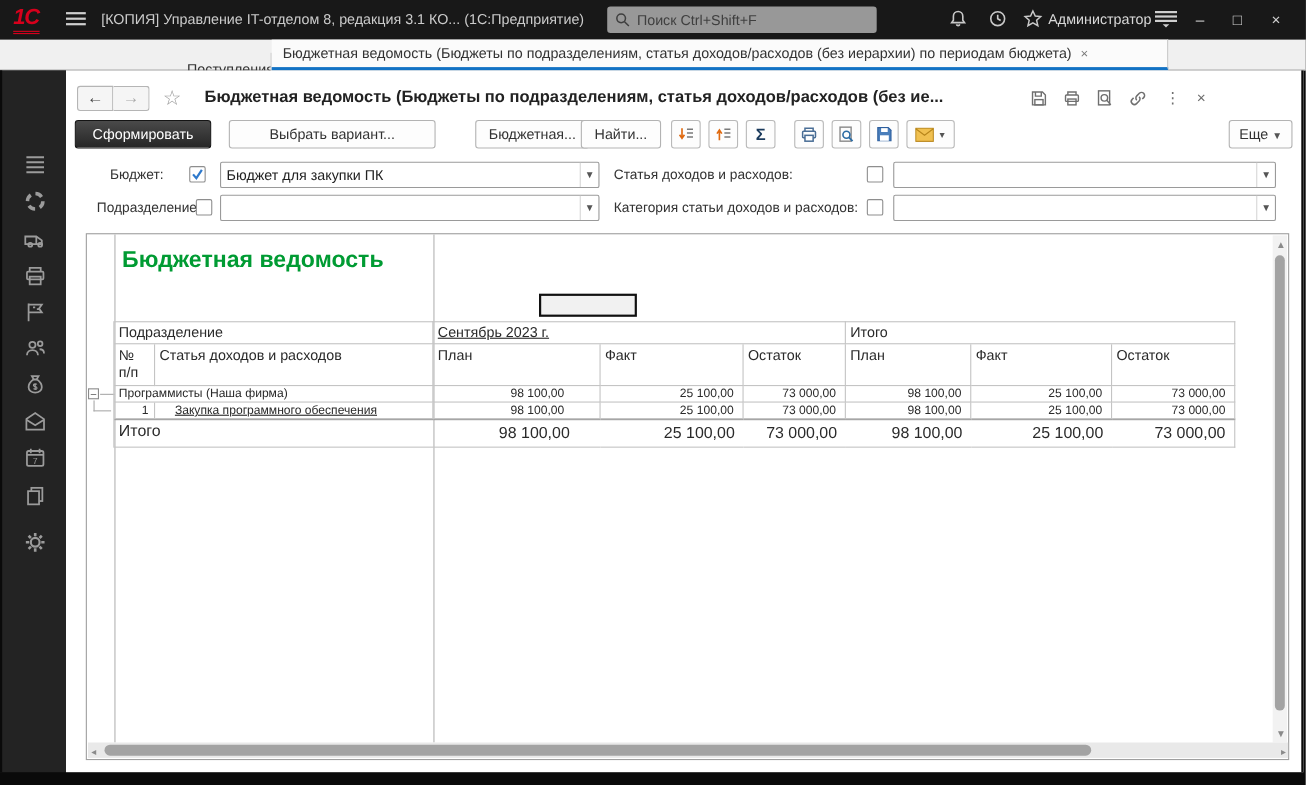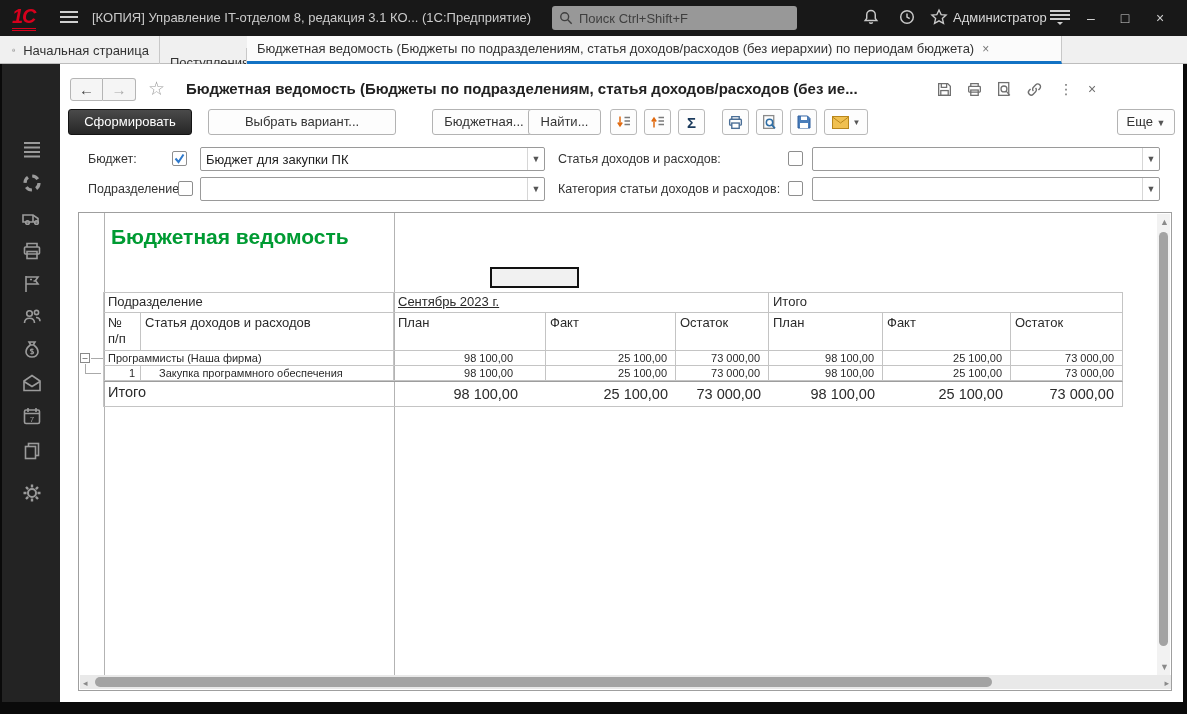--- a/index.html
+++ b/index.html
@@ -125,27 +125,20 @@
       <i></i>
       <i></i>
       <b></b>
     </div>
   <div class="winbtn" style="left:1079px">–</div>
   <div class="winbtn" style="left:1113px">□</div>
   <div class="winbtn" style="left:1148px">×</div>
 </div>
 
 <div class="tabbar">
-  <div class="tab" style="left:2px; width:158px;">
-    <svg width="15" height="14" viewBox="0 0 16 16" style="margin-right:8px">
-        <path d="M1.5 8.5 8 2l6.5 6.5" fill="none" stroke="#444" stroke-width="1.8"></path>
-        <path d="M3.5 8v6h9V8" fill="none" stroke="#444" stroke-width="1.8"></path>
-      </svg>
-    <span>Начальная страница</span>
-  </div>
   <div class="tab" style="left:160px; width:87px;margin-top:12px;">
     <span>Поступления</span>
 
   </div>
   <div class="tab active" style="left:247px; width:815px;">
     <span>Бюджетная ведомость (Бюджеты по подразделениям, статья доходов/расходов (без иерархии) по периодам бюджета)</span>
     <span class="x">×</span>
   </div>
 </div>
 
@@ -307,21 +300,21 @@
     <svg width="17" height="13" viewBox="0 0 17 13">
         <rect x=".5" y=".5" width="16" height="12" fill="#f0c050" stroke="#b8861b"></rect>
         <path d="M.5 1l8 6 8-6" fill="none" stroke="#b8861b"></path>
       </svg>
     <span style="font-size:8px; color:#555; margin-left:4px;">▼</span>
   </div>
   <div class="btn" style="left:1057px; width:58px;">
     <span>Еще</span> <span style="font-size:9px; color:#555;">▼</span>
   </div>
 
-  <div class="flabel" style="left:28px; top:82px;text-align:center;">Бюджет:</div>
+  <div class="flabel" style="left:40px; top:82px;text-align:center;">Бюджет:</div>
   <div class="cb" style="left:112px; top:87px;">
     <svg width="13" height="13" viewBox="0 0 13 13">
         <path d="M2.5 6.5l3 3.5 5-7.5" fill="none" stroke="#2e79cc" stroke-width="2"></path>
       </svg>
   </div>
   <div class="combo" style="left:140px; top:83px; width:345px;">
     <span class="val">Бюджет для закупки ПК</span>
     <span class="dd">▼</span>
   </div>
   <div class="flabel" style="left:498px; top:82px;">Статья доходов и расходов:</div>
@@ -372,21 +365,21 @@
 
       <div class="cell lbl" style="left:0; top:59px; width:290px; height:15px; padding-top:1px;">Программисты (Наша фирма)</div>
       <div class="cell val" style="left:290px; top:59px; width:152px; height:15px; padding-top:1px; padding-right:32px;">98 100,00</div>
       <div class="cell val" style="left:442px; top:59px; width:130px; height:15px; padding-top:1px;">25 100,00</div>
       <div class="cell val" style="left:572px; top:59px; width:93px; height:15px; padding-top:1px;">73 000,00</div>
       <div class="cell val" style="left:665px; top:59px; width:114px; height:15px; padding-top:1px;">98 100,00</div>
       <div class="cell val" style="left:779px; top:59px; width:128px; height:15px; padding-top:1px;">25 100,00</div>
       <div class="cell val" style="left:907px; top:59px; width:112px; height:15px; padding-top:1px;">73 000,00</div>
 
       <div class="cell val" style="left:0; top:74px; width:37px; height:15px; padding-top:1px; padding-right:5px;">1</div>
-      <div class="cell lbl" style="left:37px; top:74px; width:253px; height:15px; padding-top:1px; padding-left:18px;">Закупка программного обеспечения</div>
+      <div class="cell lbl" style="left:37px; top:74px; width:253px; height:15px; padding-top:1px; padding-left:18px;text-decoration:underline;">Закупка программного обеспечения</div>
       <div class="cell val" style="left:290px; top:74px; width:152px; height:15px; padding-top:1px; padding-right:32px;">98 100,00</div>
       <div class="cell val" style="left:442px; top:74px; width:130px; height:15px; padding-top:1px;">25 100,00</div>
       <div class="cell val" style="left:572px; top:74px; width:93px; height:15px; padding-top:1px;">73 000,00</div>
       <div class="cell val" style="left:665px; top:74px; width:114px; height:15px; padding-top:1px;">98 100,00</div>
       <div class="cell val" style="left:779px; top:74px; width:128px; height:15px; padding-top:1px;">25 100,00</div>
       <div class="cell val" style="left:907px; top:74px; width:112px; height:15px; padding-top:1px;">73 000,00</div>
 
       <div class="cell noR" style="left:0; top:89px; width:290px; height:26px; font-size:14.5px; border-top:1px solid #9d9d9d;">Итого</div>
       <div class="cell val noR" style="left:290px; top:89px; width:152px; height:26px; font-size:14.5px; border-top:1px solid #9d9d9d; padding-right:28px; padding-top:4px;">98 100,00</div>
       <div class="cell val noR" style="left:442px; top:89px; width:130px; height:26px; font-size:14.5px; border-top:1px solid #9d9d9d; padding-top:4px;">25 100,00</div>

